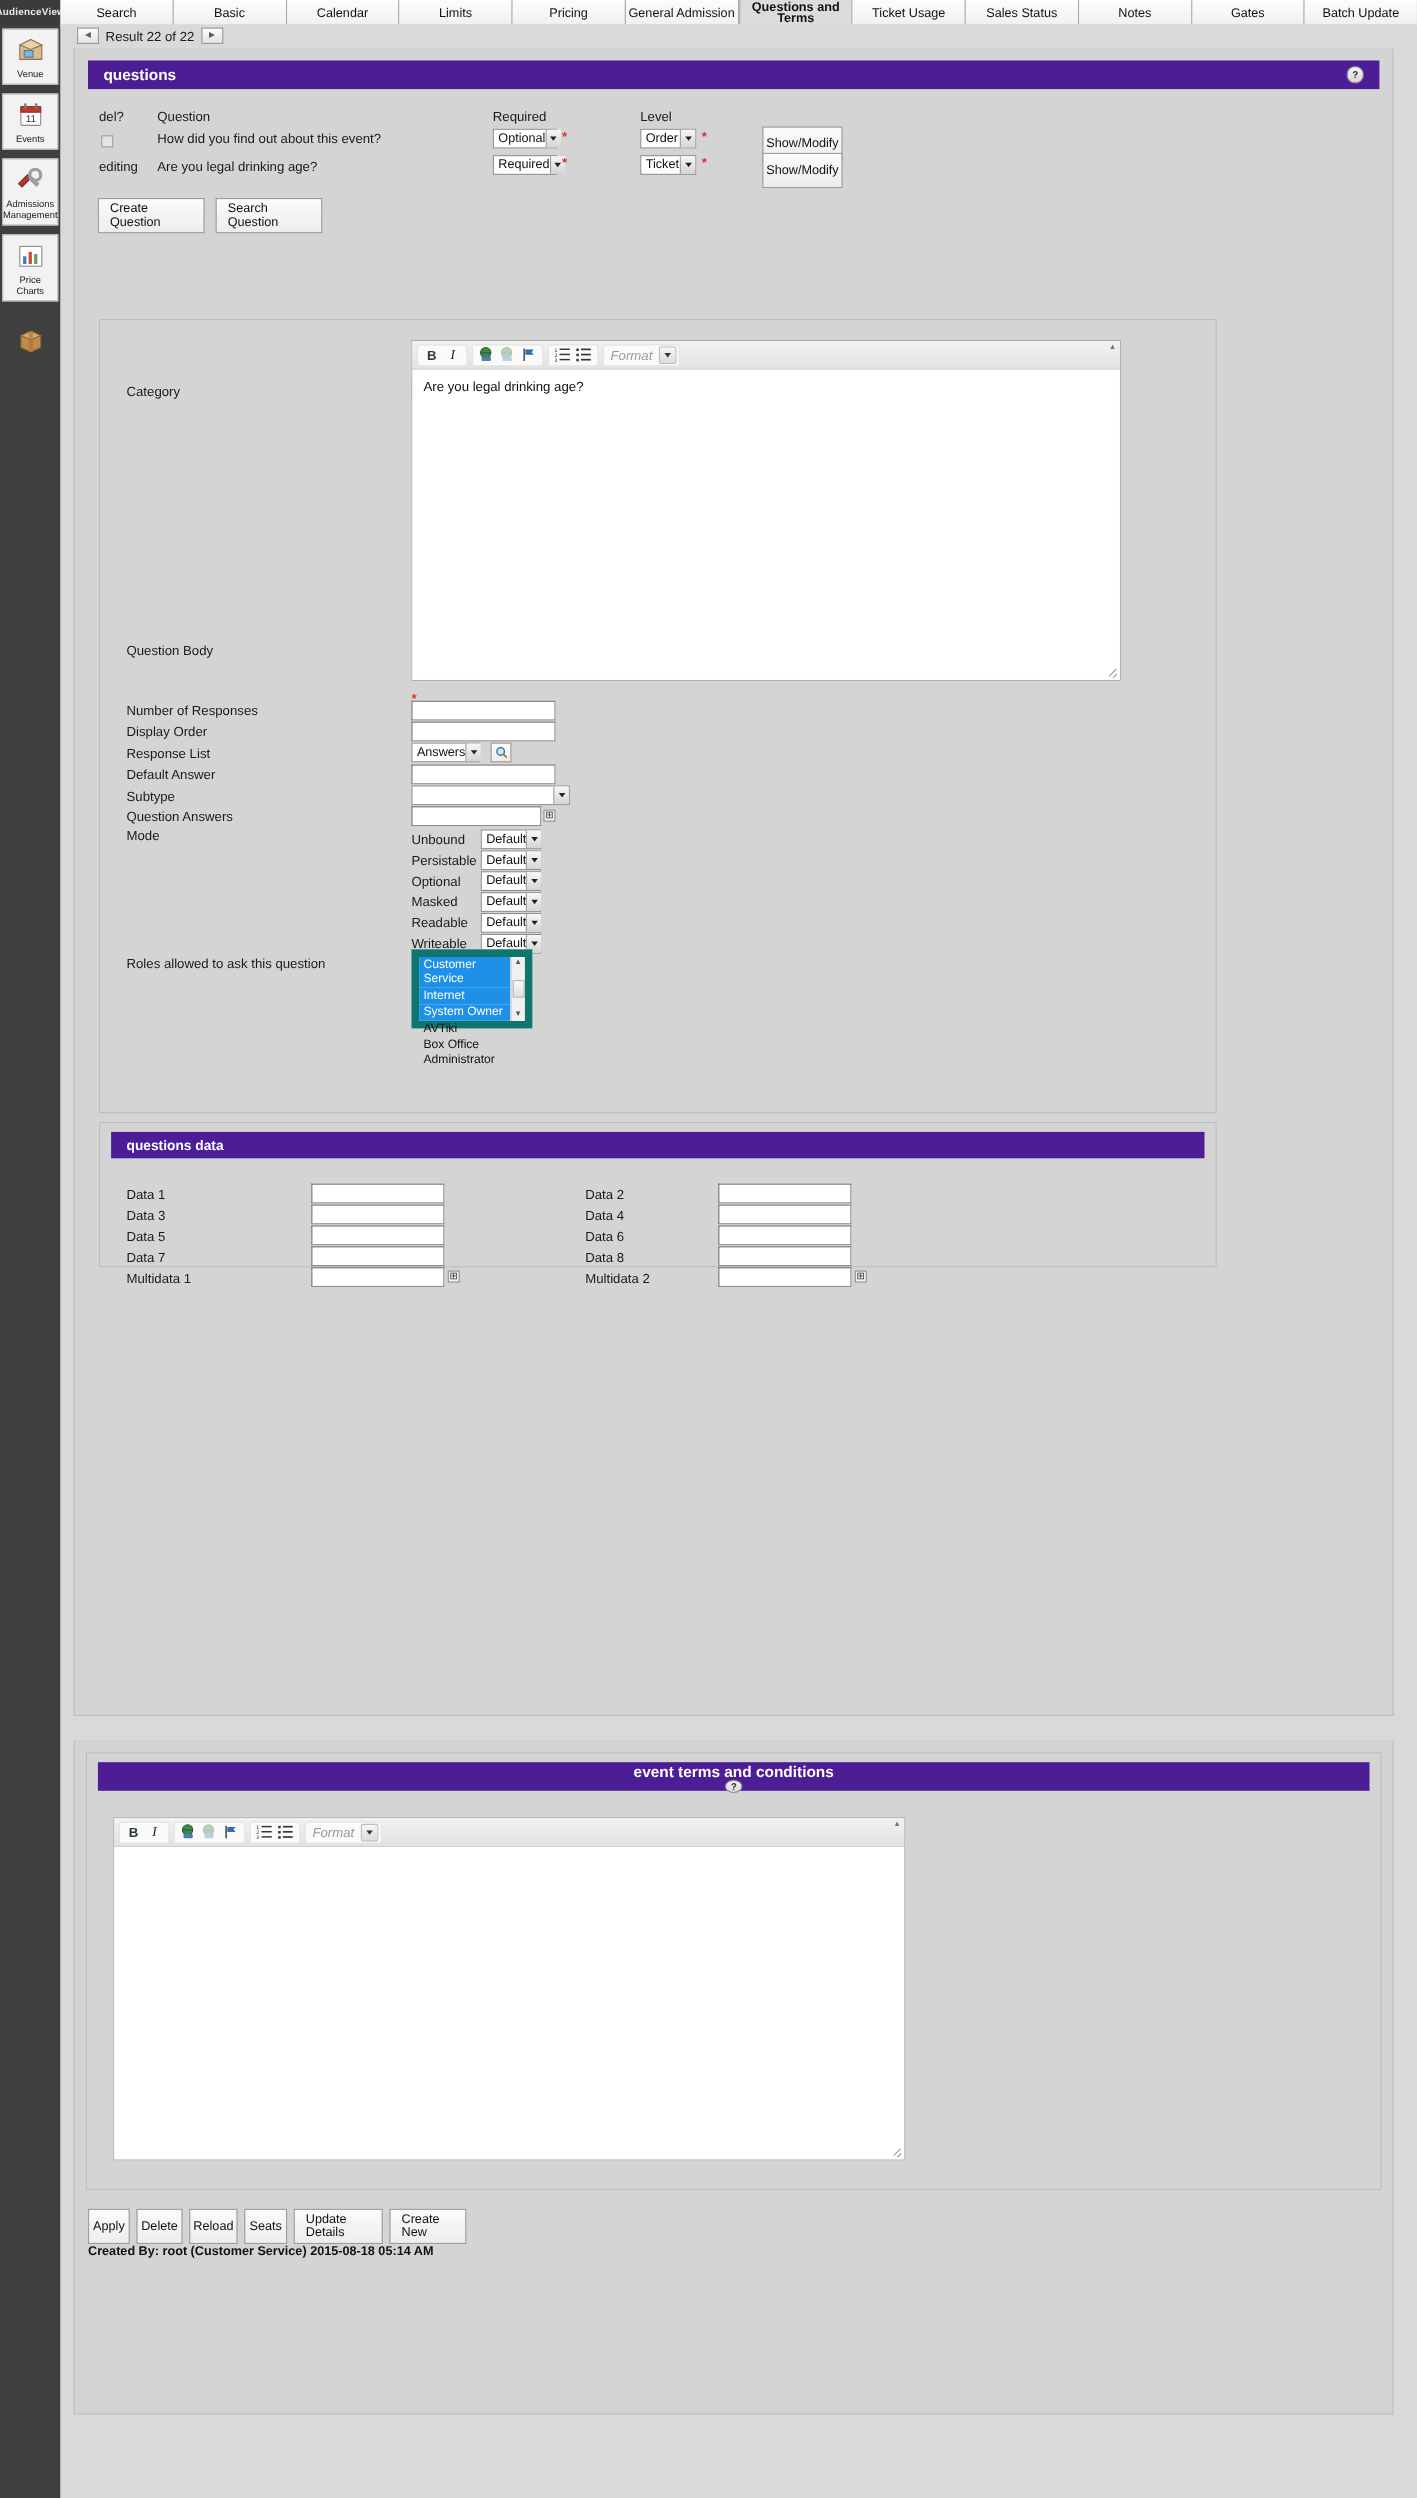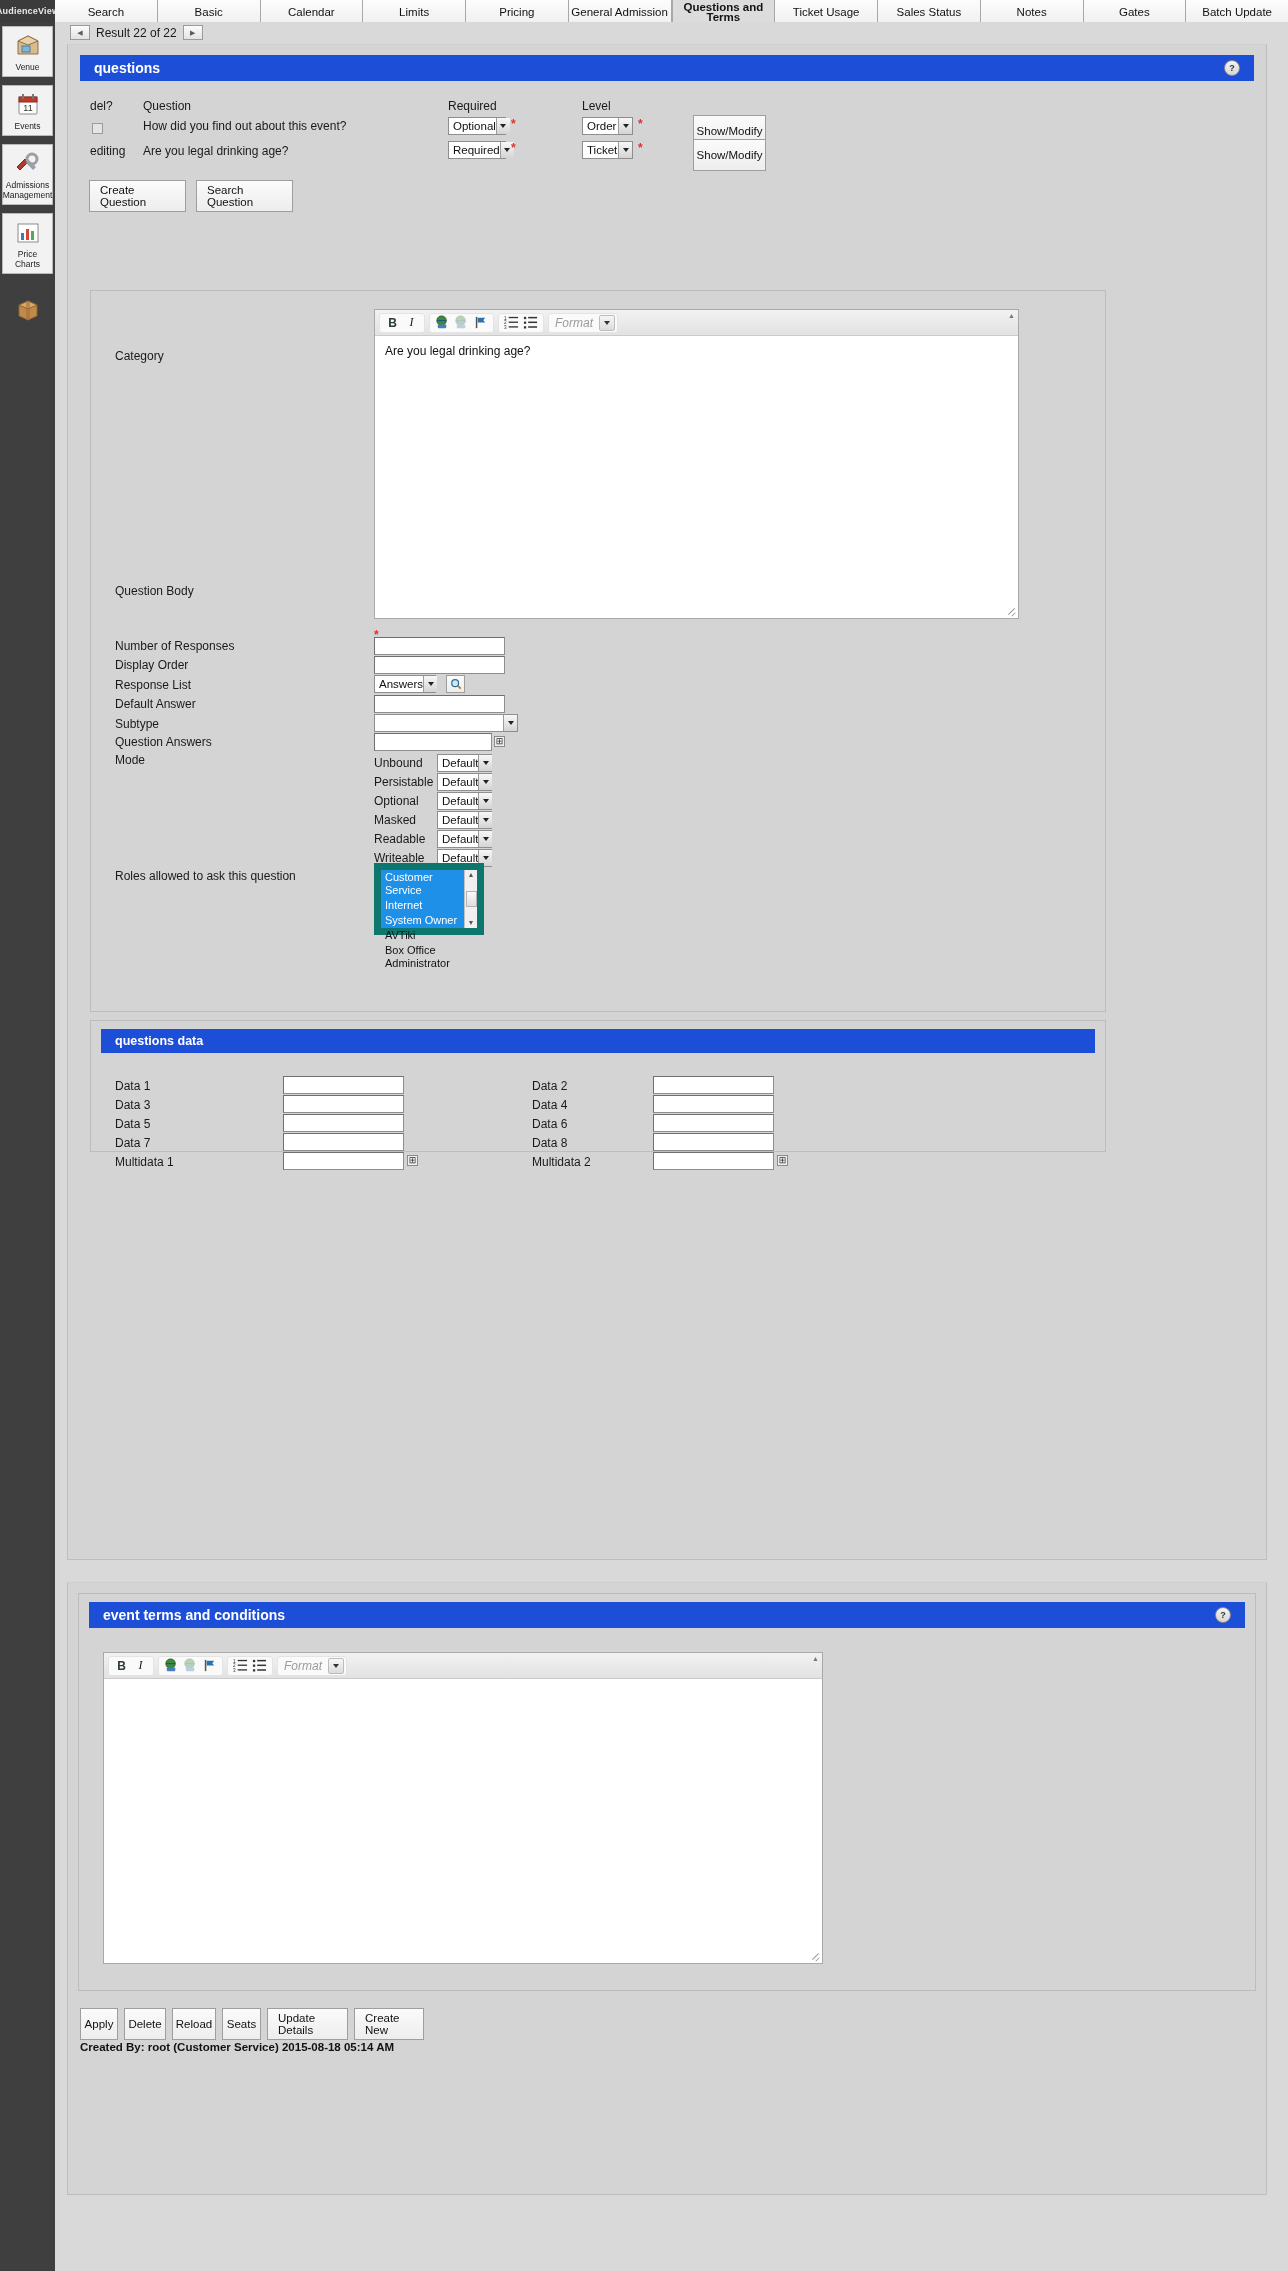--- a/index.html
+++ b/index.html
@@ -71,21 +71,21 @@
   
   .outer {
     position:absolute; left:12px; background:#d4d4d4;
     border:1px solid #bdbdbd; border-top-color:#cfcfcf;
   }
   #panelA { top:22px; width:1200px; height:1516px; }
   #panelB { top:1560px; width:1200px; height:613px; }
 
   
   .dark {
-    background:#1d4ed8; color:#fff; font-weight:bold; font-size:14px;
+    background:#4c1d95; color:#fff; font-weight:bold; font-size:14px;
     height:26px; display:flex; align-items:center; padding:0 14px;
     justify-content:space-between;
   }
   .dark.small { font-size:12.5px; height:24px; }
   .circ {
     width:16px; height:16px; border-radius:50%;
     background:linear-gradient(#f4f4f4,#d7d7d7);
     border:1px solid #8d8d8d; color:#333; font-size:9px;
     display:flex; align-items:center; justify-content:center;
   }
@@ -535,21 +535,21 @@
       <div class="lbl" style="position:absolute;left:441px;top:115px;">Data 8</div>
       <input class="txt" style="position: absolute; left: 562px; top: 112px; width: 121px; font-size: 12px; padding: 0px 3px;" value="">
       <div class="lbl" style="position:absolute;left:441px;top:134px;">Multidata 2</div>
       <input class="txt" style="position: absolute; left: 562px; top: 131px; width: 121px; font-size: 12px; padding: 0px 3px;" value="">
       <span class="plusbox" style="position:absolute;left:686px;top:134px;">⊞</span>
     </div>
   </div>
 
   <div class="outer" id="panelB">
     <div class="group" style="position:absolute;left:10px;top:10px;width:1178px;height:398px;">
-      <div class="dark" style="margin:8px 10px 0 10px;">
+      <div class="dark" style="margin:8px 10px 0 10px;flex-direction:column;">
         <span>event terms and conditions</span>
         <span class="circ">?</span>
       </div>
 
       <div class="editor" style="position:absolute;left:24px;top:58px;width:720px;height:312px;">
         <div class="etoolbar">
           <div class="egrp">
             <div class="eico" style="font-weight:bold;color:#2b3a3a;">B</div>
             <div class="eico" style="font-style:italic;font-family:'Liberation Serif',serif;">I</div>
           </div>

